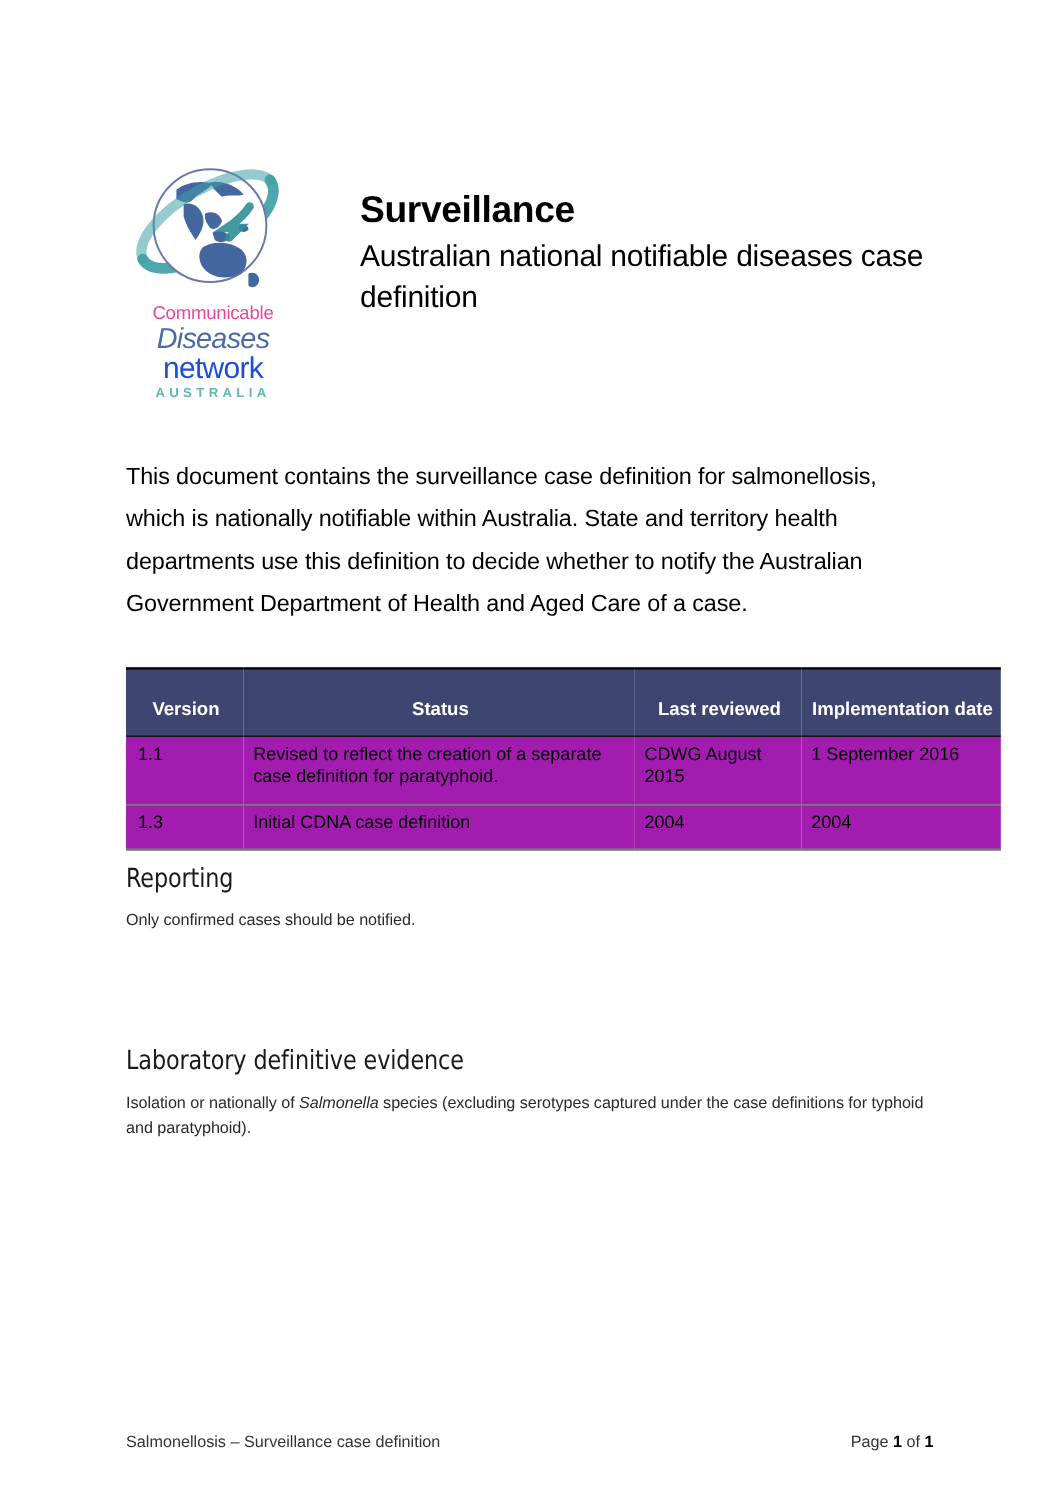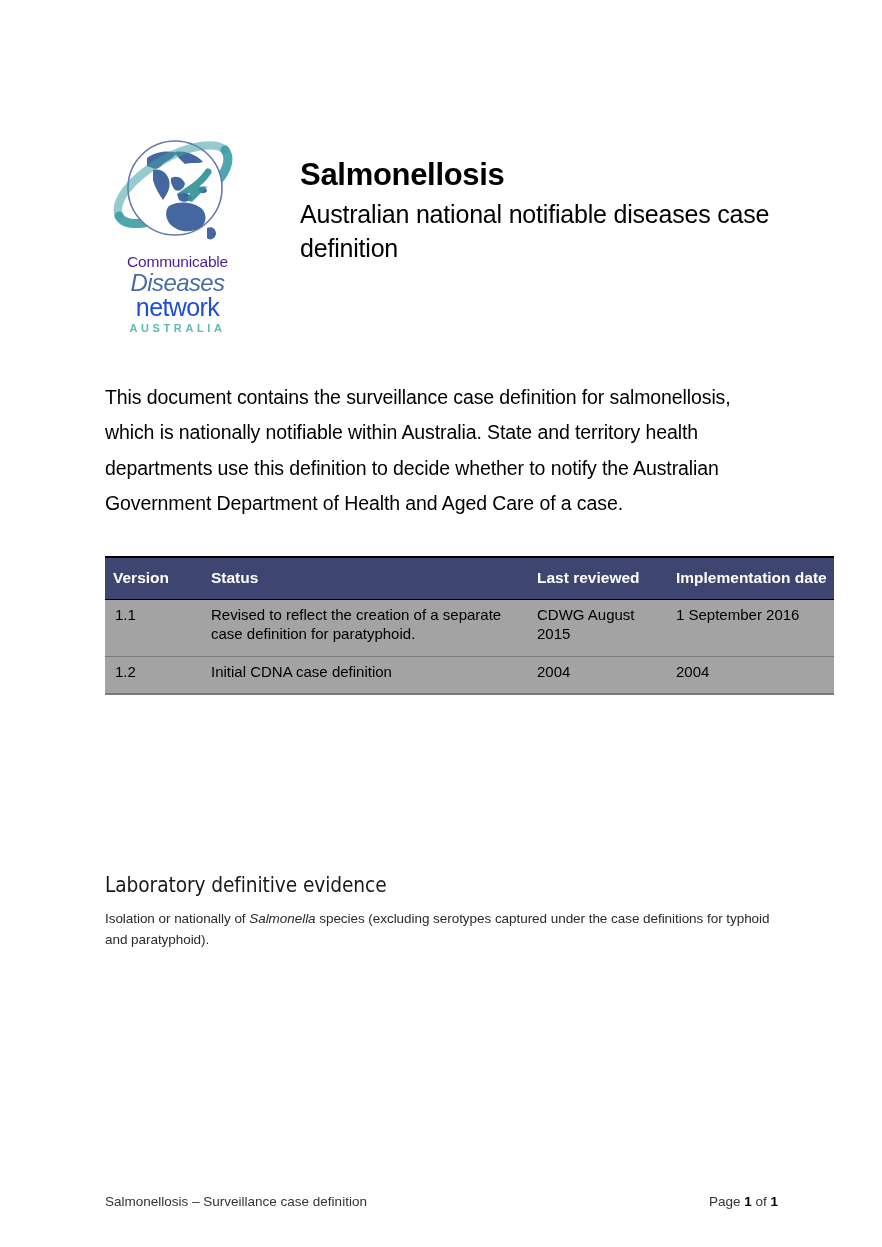--- a/index.html
+++ b/index.html
@@ -49,21 +49,21 @@
   .logo-wordmark {
     position: absolute;
     left: 0px;
     top: 126px;
     width: 145px;
     text-align: center;
     line-height: 1.0;
   }
   .wm-communicable {
     font-size: 15.5px;
-    color: #4c1d95;
+    color: #ec4899;
     letter-spacing: -0.2px;
     display: block;
     margin-bottom: 1px;
     text-align: center;
   }
   .wm-diseases {
     font-size: 24px;
     color: #4a6ba8;
     letter-spacing: -0.6px;
     display: block;
@@ -124,36 +124,36 @@
     top: 556px;
     width: 673px;
     border-collapse: collapse;
     table-layout: fixed;
   }
   .version-table thead th {
     background: #3e4570;
     color: #ffffff;
     font-size: 15.5px;
     font-weight: bold;
-    text-align: left;
+    text-align: center;
     vertical-align: top;
-    padding: 10px 6px 12px 8px;
+    padding: 24px 6px 12px 8px;
     line-height: 1.25;
     border: none;
   }
   .version-table thead tr {
     border-top: 2px solid #000000;
   }
   .version-table tbody td {
     font-size: 15px;
     vertical-align: top;
     padding: 6px 6px 8px 8px;
     line-height: 1.22;
     border-bottom: 1.6px solid #7a7a7a;
-    background: #a3a3a3;
+    background: #a21caf;
   }
   .version-table tbody tr:first-child td {
     border-top: 1.6px solid #000000;
   }
   .version-table tbody tr:last-child td {
     border-bottom: 2.2px solid #7a7a7a;
   }
   .col-version { width: 84px; }
   .col-status  { width: 312px; }
   .col-last    { width: 125px; }
@@ -238,21 +238,21 @@
       </svg>
       <div class="logo-wordmark">
         <span class="wm-communicable">Communicable</span>
         <span class="wm-diseases">Diseases</span>
         <span class="wm-network">network</span>
         <span class="wm-australia">AUSTRALIA</span>
       </div>
     </div>
 
     <div class="titles">
-      <h1 class="doc-title">Salmonellosis</h1>
+      <h1 class="doc-title">Surveillance</h1>
       <h2 class="doc-subtitle">Australian national notifiable diseases case definition</h2>
     </div>
   </div>
 
   <p class="intro">This document contains the surveillance case definition for salmonellosis, which is nationally notifiable within Australia. State and territory health departments use this definition to decide whether to notify the Australian Government Department of Health and Aged Care of a case.</p>
 
   <table class="version-table">
     <thead>
       <tr>
         <th class="col-version">Version</th>
@@ -262,28 +262,32 @@
       </tr>
     </thead>
     <tbody>
       <tr class="row-1">
         <td class="cell-version">1.1</td>
         <td>Revised to reflect the creation of a separate case definition for paratyphoid.</td>
         <td>CDWG August 2015</td>
         <td>1 September 2016</td>
       </tr>
       <tr class="row-2">
-        <td class="cell-version">1.2</td>
+        <td class="cell-version">1.3</td>
         <td>Initial CDNA case definition</td>
         <td>2004</td>
         <td>2004</td>
       </tr>
     </tbody>
   </table>
 
+  <div class="section" id="sec-reporting">
+    <h3 class="section-heading">Reporting</h3>
+    <p class="section-body">Only confirmed cases should be notified.</p>
+  </div>
 
 
   <div class="section" id="sec-lab">
     <h3 class="section-heading">Laboratory definitive evidence</h3>
     <p class="section-body"><span>Isolation or nationally of </span><i>Salmonella</i><span> species (excluding serotypes captured under the case definitions for typhoid and paratyphoid).</span></p>
   </div>
 
   <div class="footer">
     <span class="footer-left">Salmonellosis – Surveillance case definition</span>
     <span class="footer-right"><span>Page</span>&nbsp;<b>1</b>&nbsp;<span>of</span>&nbsp;<b>1</b></span>

